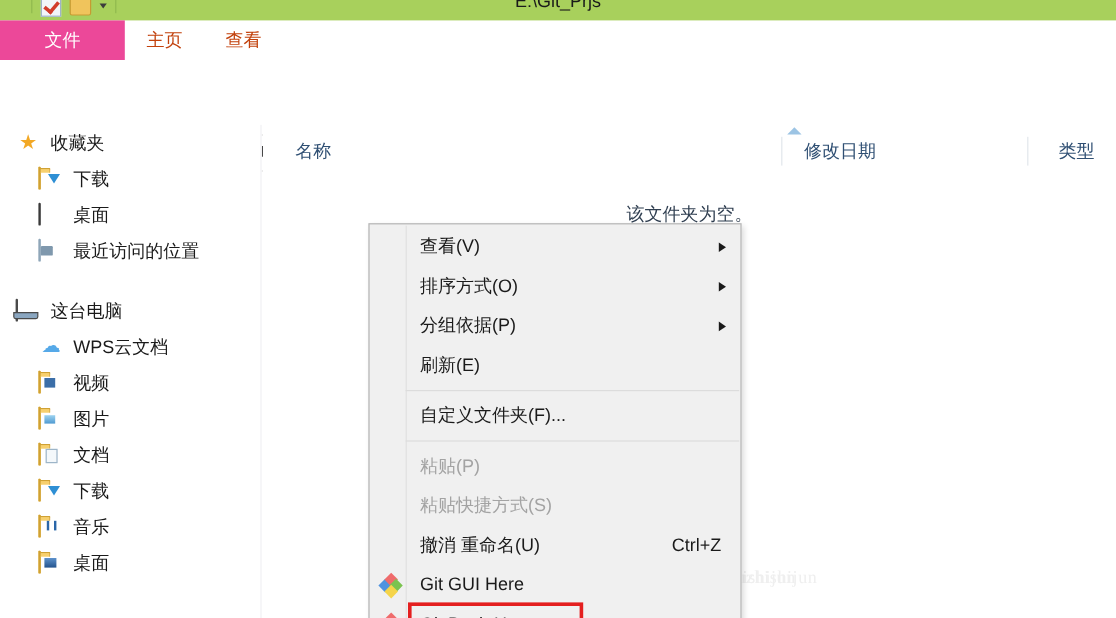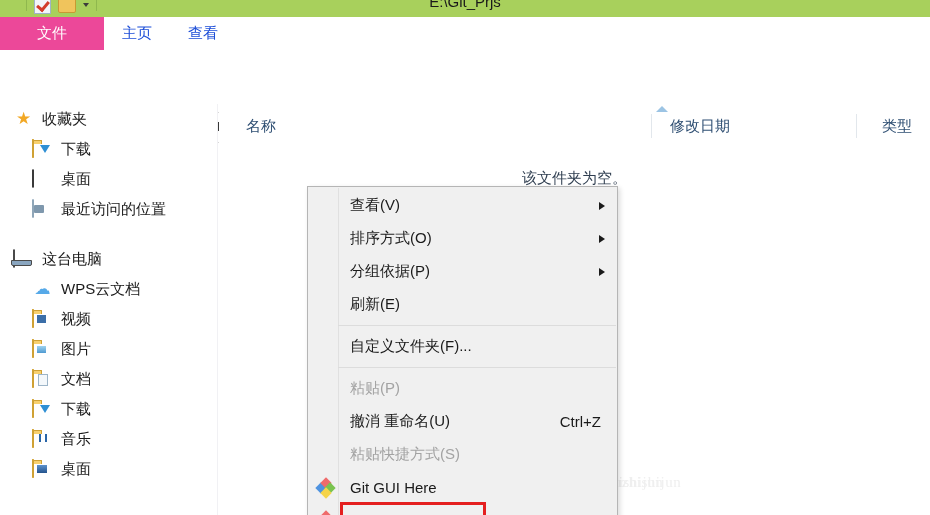--- a/index.html
+++ b/index.html
@@ -45,21 +45,21 @@
   }
 
   
   #ribbon{
     position:absolute;left:0;top:17px;width:930px;height:33px;
     background:#ffffff;border-bottom:1px solid #e3e3e3;
     display:flex;align-items:stretch;
   }
   .tab{
     display:flex;align-items:center;justify-content:center;
-    font-size:15px;color:#1d4ed8;
+    font-size:15px;color:#c2410c;
     padding:0 18px;height:33px;cursor:default;
   }
   .tab.file{
     background:#ec4899;color:#ffffff;min-width:68px;
   }
 
   
   #navbar{
     position:absolute;left:0;top:50px;width:930px;height:54px;background:#ffffff;
   }
@@ -406,26 +406,26 @@
 
   <div class="mi">
     <span>自定义文件夹(F)...</span>
   </div>
 
   <div class="msep"></div>
 
   <div class="mi disabled">
     <span>粘贴(P)</span>
   </div>
+  <div class="mi disabled">
+    <span>粘贴快捷方式(S)</span>
+  </div>
   <div class="mi">
     <span>撤消 重命名(U)</span>
     <span class="accel">Ctrl+Z</span>
-  </div>
-  <div class="mi disabled">
-    <span>粘贴快捷方式(S)</span>
   </div>
   <div class="mi">
     <span class="git-ico">
       <i class="d1"></i>
         <i class="d2"></i>
         <i class="d3"></i>
         <i class="d4"></i>
     </span>
     <span>Git GUI Here</span>
   </div>

